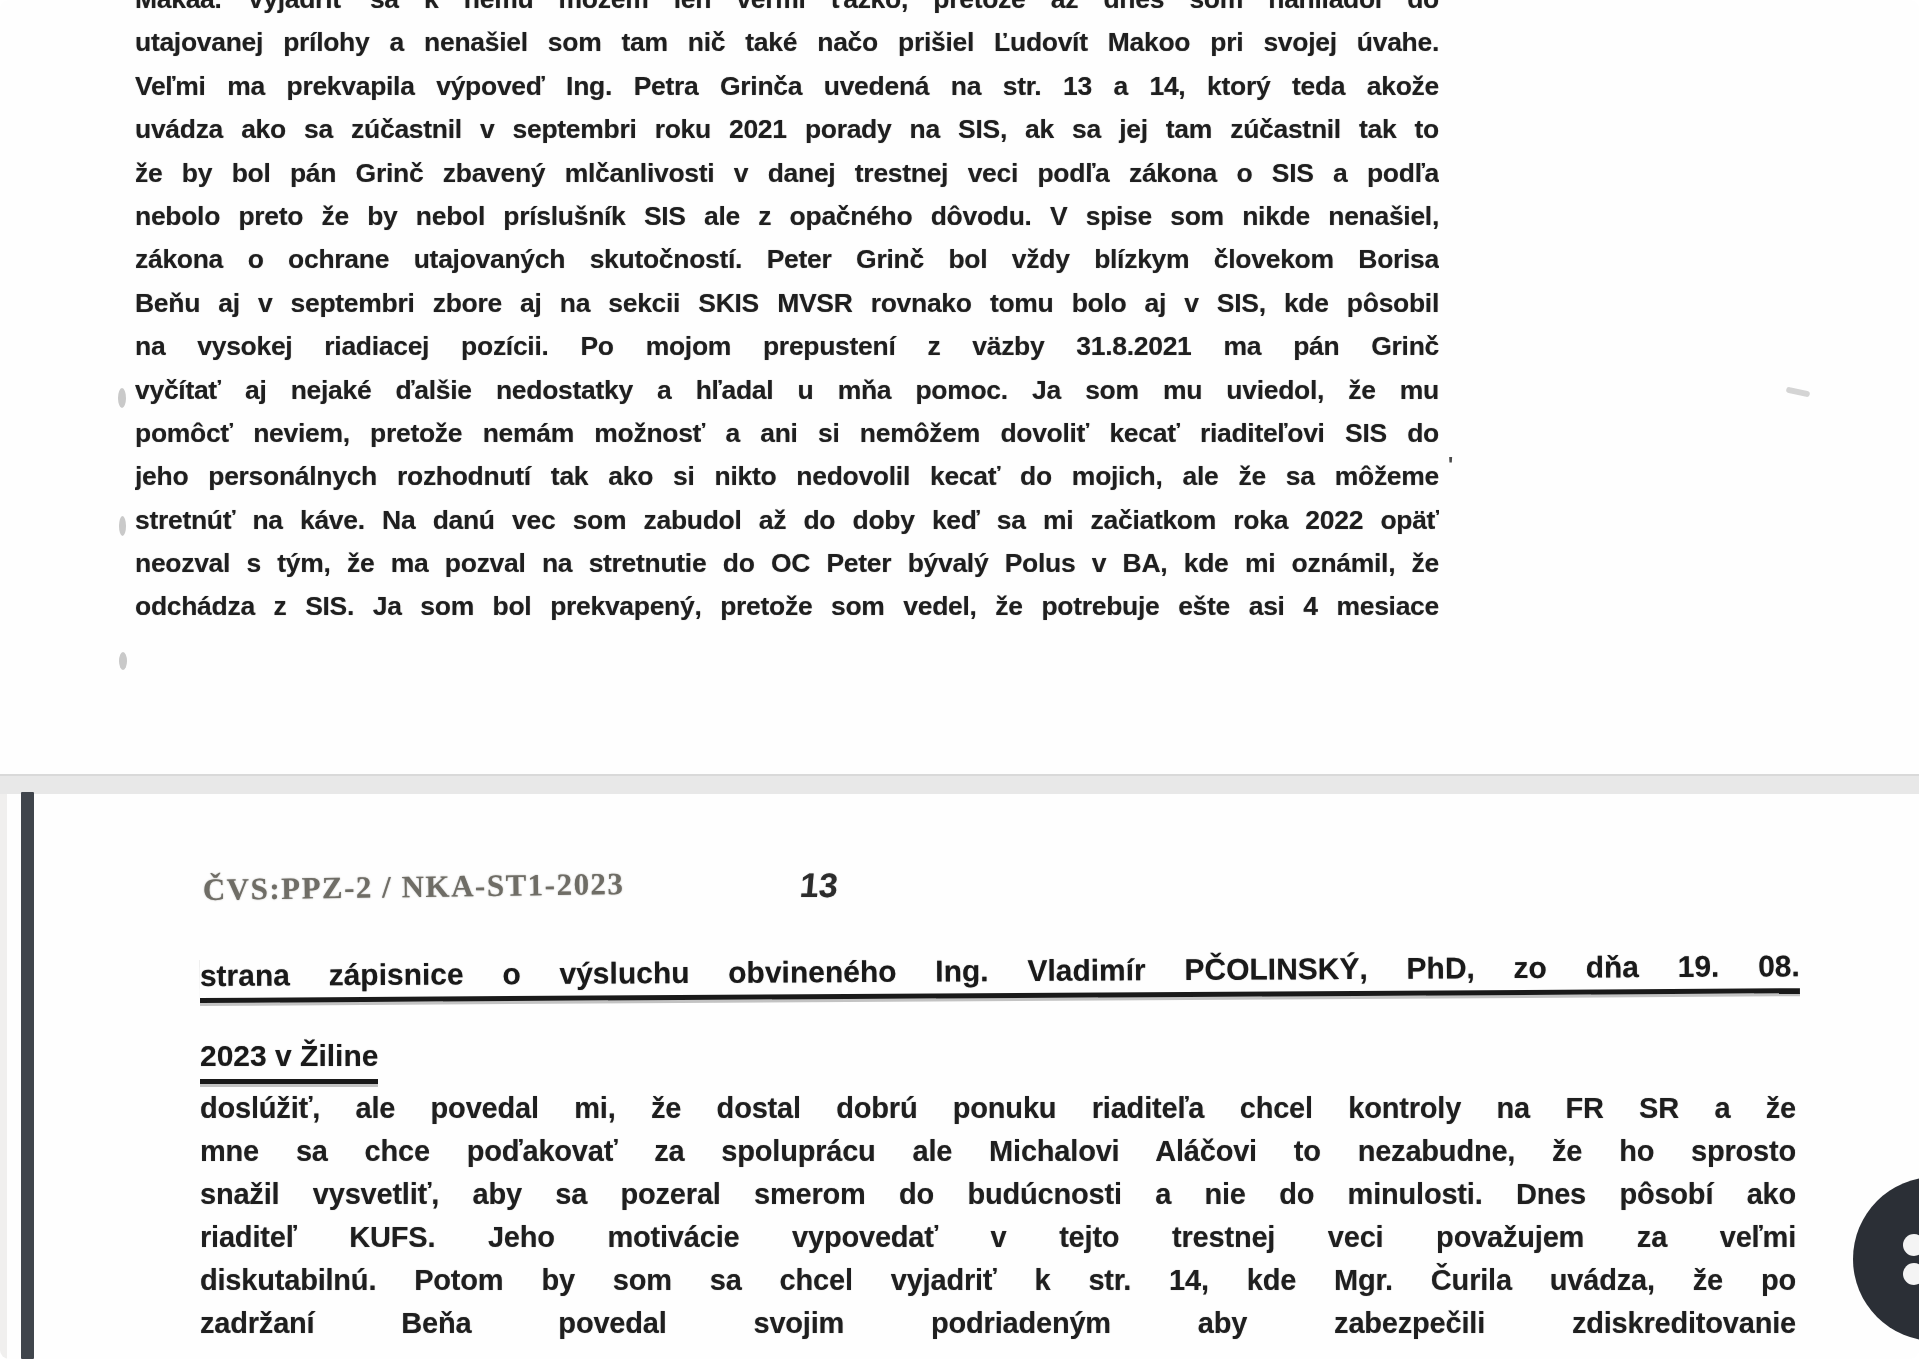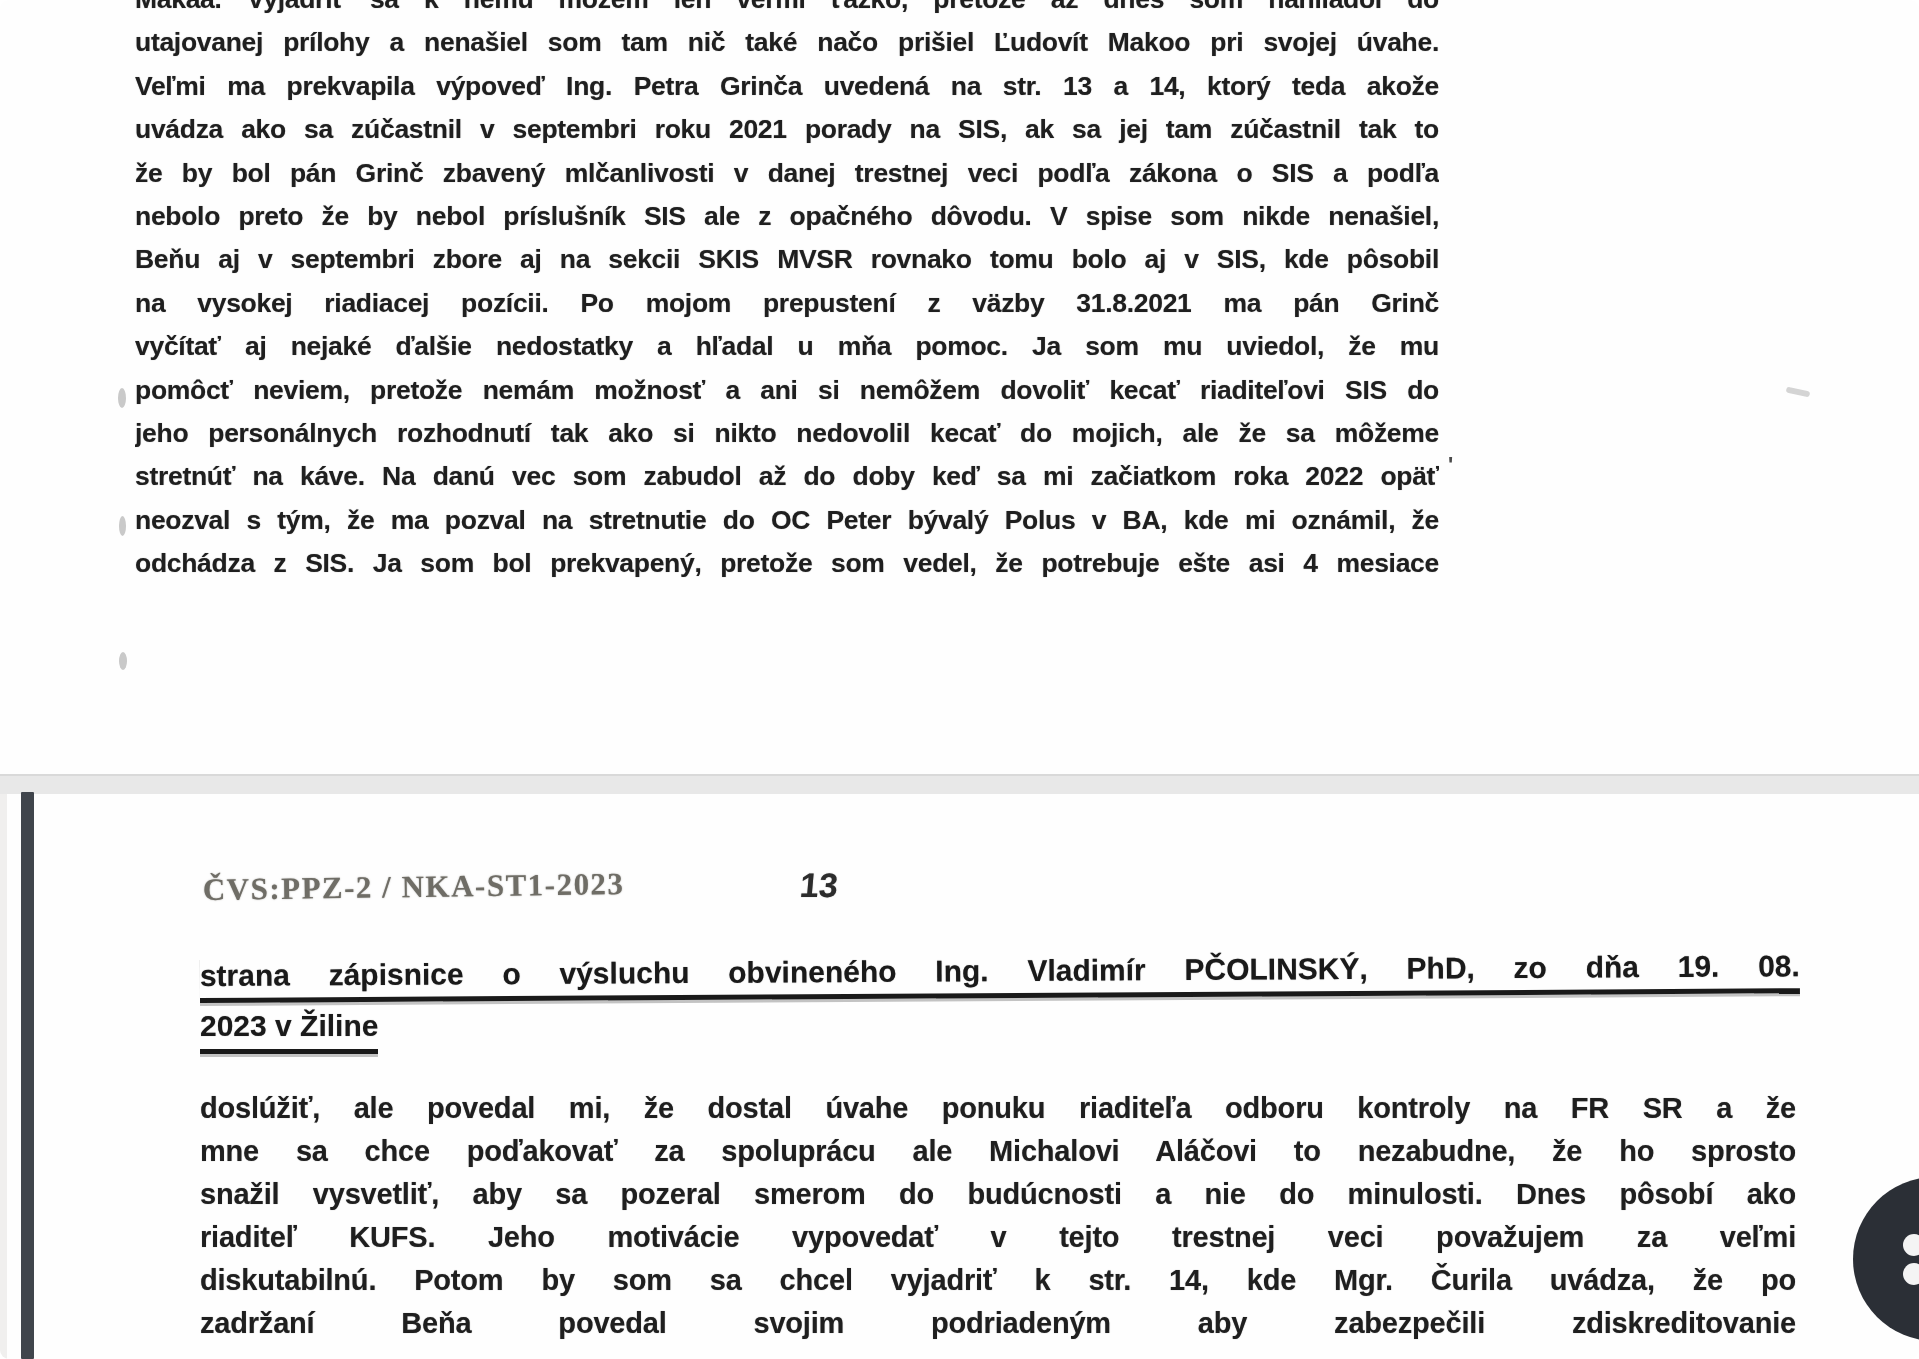--- a/index.html
+++ b/index.html
@@ -61,20 +61,21 @@
     text-shadow:0 0 1px rgba(25,25,25,0.45);
   }
   .h-line2 {
     position:absolute; left:200px; top:1007px;
     font-size:30px; font-weight:700; color:#1a1a1a; line-height:38px;
   }
   .h-line2 span {
     display:inline-block; border-bottom:5px solid #1a1a1a; padding-bottom:4px;
     box-shadow:0 3px 0 rgba(20,20,20,0.25);
     text-shadow:0 0 1px rgba(25,25,25,0.45);
+    margin-top:30px;
   }
   .p2-text {
     position:absolute; top:1087px; left:200px; width:1596px;
     font-size:29px; font-weight:700; letter-spacing:-0.2px;
     color:#1f1f1f; text-shadow:0 0 1px rgba(25,25,25,0.45);
   }
   .p2-text .ln { height:43px; line-height:43px; }
   
   .fab {
     position:absolute; left:1853px; top:1177px; width:164px; height:164px;
@@ -90,20 +91,21 @@
 <div class="canvas">
 
   <section>
     <div class="p1-text">
       <div class="ln">Makaa. Vyjadriť sa k nemu môžem len veľmi ťažko, pretože až dnes som nahliadol do</div>
       <div class="ln">utajovanej prílohy a nenašiel som tam nič také načo prišiel Ľudovít Makoo pri svojej úvahe.</div>
       <div class="ln">Veľmi ma prekvapila výpoveď Ing. Petra Grinča uvedená na str. 13 a 14, ktorý teda akože</div>
       <div class="ln">uvádza ako sa zúčastnil v septembri roku 2021 porady na SIS, ak sa jej tam zúčastnil tak to</div>
       <div class="ln">že by bol pán Grinč zbavený mlčanlivosti v danej trestnej veci podľa zákona o SIS a podľa</div>
       <div class="ln">nebolo preto že by nebol príslušník SIS ale z opačného dôvodu. V spise som nikde nenašiel,</div>
+      <div class="ln">zákona o ochrane utajovaných skutočností. Peter Grinč bol vždy blízkym človekom Borisa</div>
       <div class="ln">Beňu aj v septembri zbore aj na sekcii SKIS MVSR rovnako tomu bolo aj v SIS, kde pôsobil</div>
       <div class="ln">na vysokej riadiacej pozícii. Po mojom prepustení z väzby 31.8.2021 ma pán Grinč</div>
       <div class="ln">vyčítať aj nejaké ďalšie nedostatky a hľadal u mňa pomoc. Ja som mu uviedol, že mu</div>
       <div class="ln">pomôcť neviem, pretože nemám možnosť a ani si nemôžem dovoliť kecať riaditeľovi SIS do</div>
       <div class="ln">jeho personálnych rozhodnutí tak ako si nikto nedovolil kecať do mojich, ale že sa môžeme</div>
       <div class="ln">stretnúť na káve. Na danú vec som zabudol až do doby keď sa mi začiatkom roka 2022 opäť</div>
       <div class="ln">neozval s tým, že ma pozval na stretnutie do OC Peter bývalý Polus v BA, kde mi oznámil, že</div>
       <div class="ln">odchádza z SIS. Ja som bol prekvapený, pretože som vedel, že potrebuje ešte asi 4 mesiace</div>
     </div>
     <span class="stray">'</span>
@@ -121,21 +123,21 @@
 
     <div class="case-line">ČVS:PPZ-2 / NKA-ST1-2023</div>
     <div class="page-num">13</div>
 
     <div class="h-line1">strana zápisnice o výsluchu obvineného Ing. Vladimír PČOLINSKÝ, PhD,  zo dňa 19. 08.</div>
     <div class="h-line2">
       <span>2023 v Žiline</span>
     </div>
 
     <div class="p2-text">
-      <div class="ln">doslúžiť, ale povedal mi, že dostal úvahe ponuku riaditeľa odboru kontroly na FR SR a že</div>
+      <div class="ln">doslúžiť, ale povedal mi, že dostal dobrú ponuku riaditeľa chcel kontroly na FR SR a že</div>
       <div class="ln">mne sa chce poďakovať za spoluprácu ale Michalovi Aláčovi to nezabudne, že ho sprosto</div>
       <div class="ln">snažil vysvetliť, aby sa pozeral smerom do budúcnosti a nie do minulosti. Dnes pôsobí ako</div>
       <div class="ln">riaditeľ KUFS. Jeho motivácie vypovedať v tejto trestnej veci považujem za veľmi</div>
       <div class="ln">diskutabilnú. Potom by som sa chcel vyjadriť k str. 14, kde Mgr. Čurila uvádza, že po</div>
       <div class="ln">zadržaní Beňa povedal svojim podriadeným aby zabezpečili zdiskreditovanie</div>
     </div>
   </section>
 
   <button class="fab">
     <span class="dot d1"></span>

